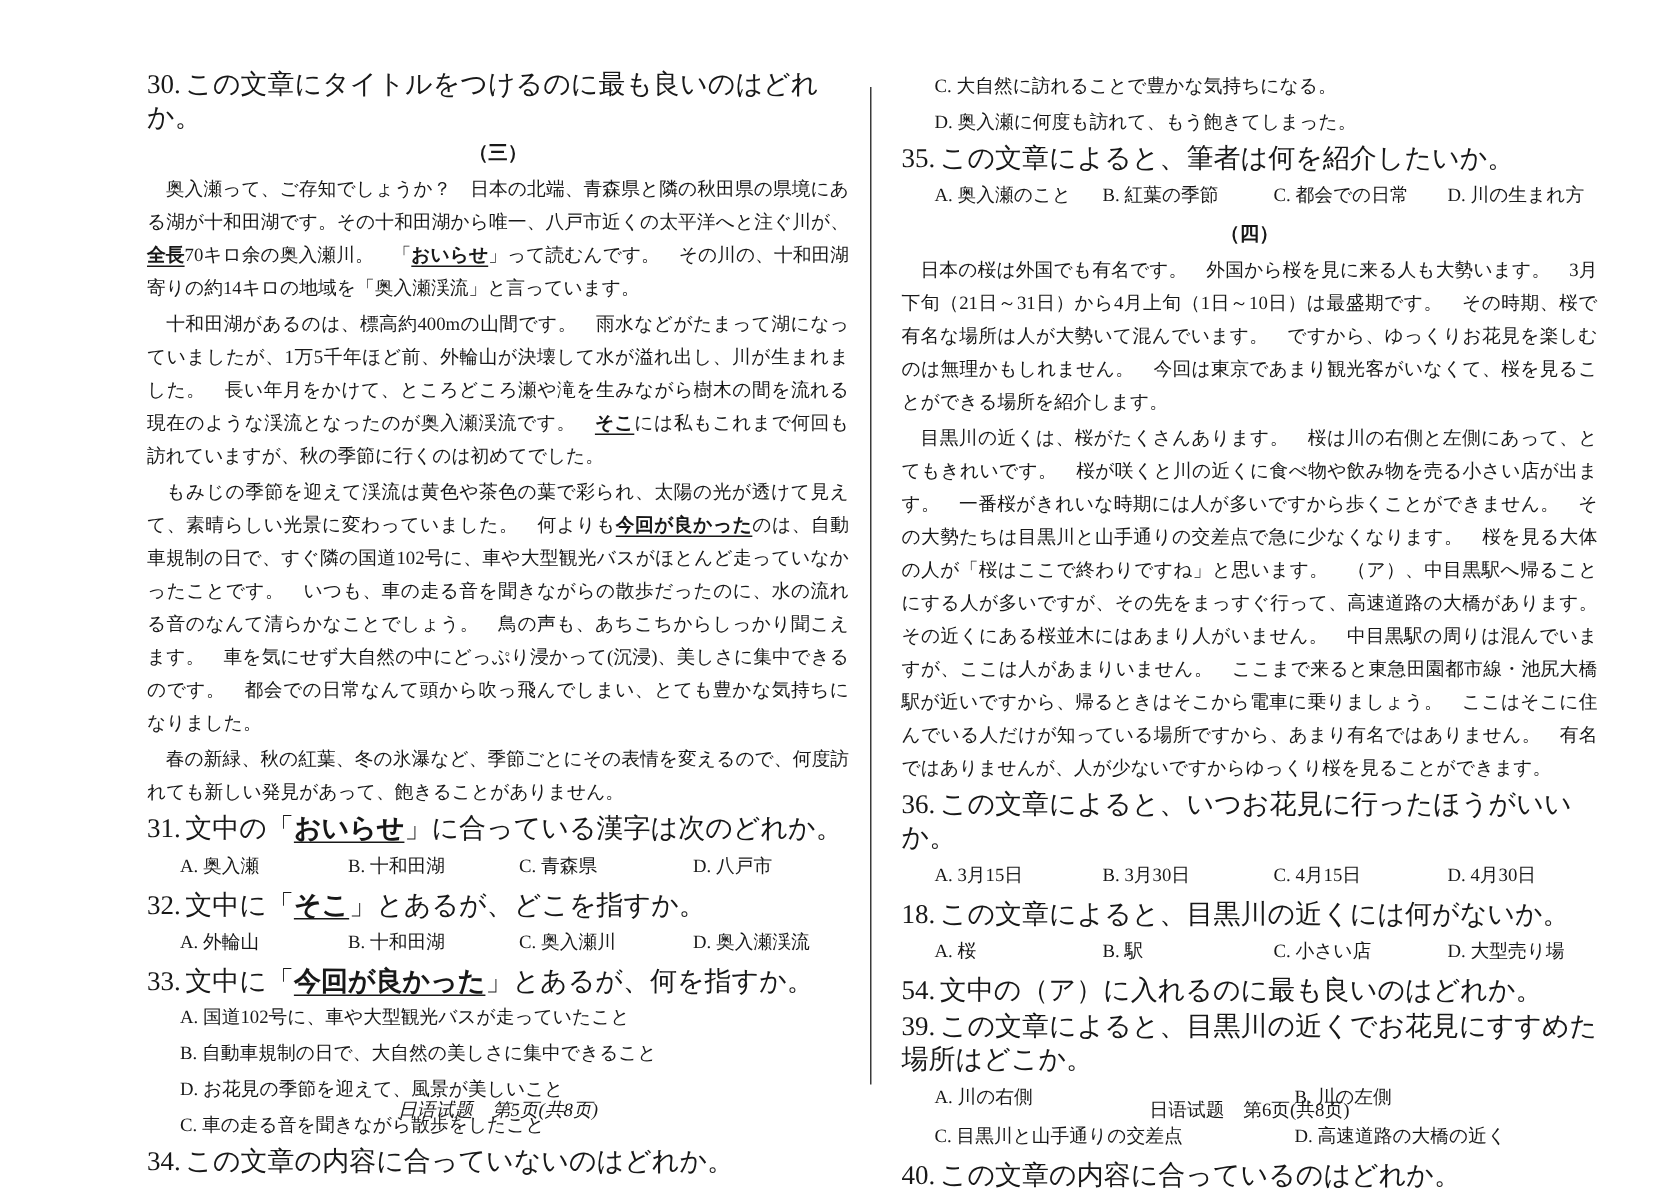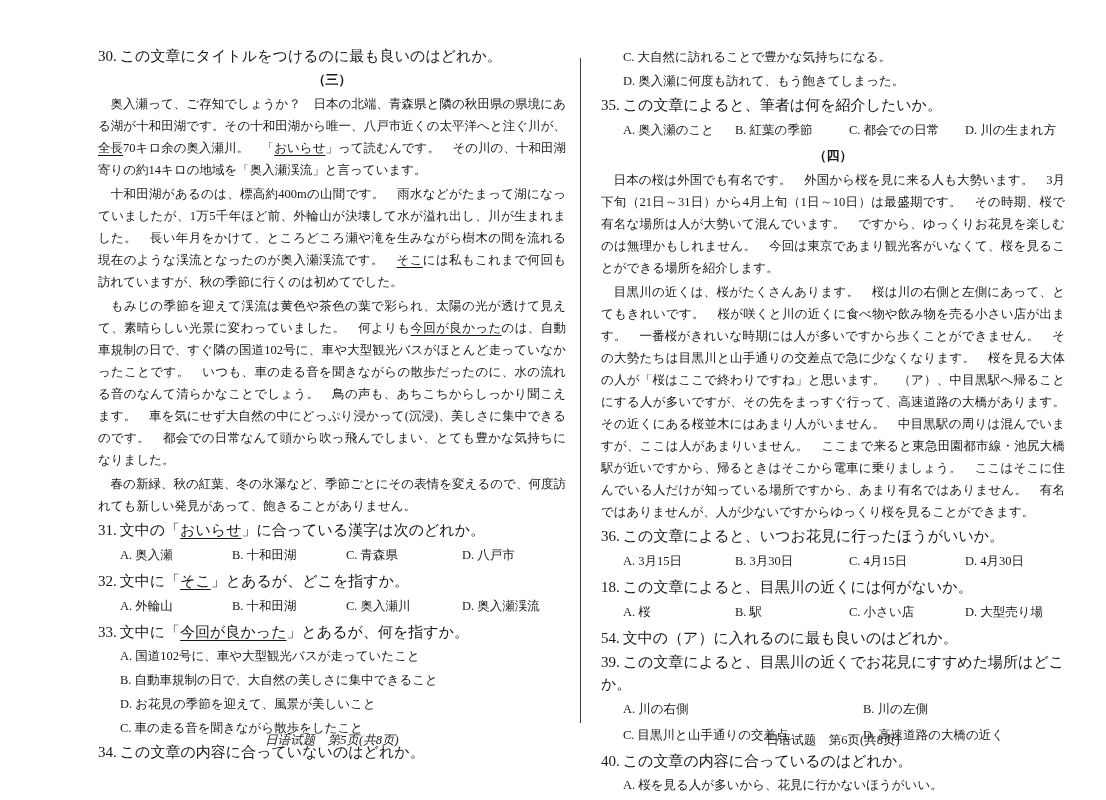--- a/index.html
+++ b/index.html
@@ -11,27 +11,27 @@
     position:relative;
     overflow:hidden;
   }
   .page{position:absolute;top:44px;}
   #page-left{left:98px;width:468px;}
   #page-right{left:601px;width:464px;}
   .divider{position:absolute;left:580px;top:58px;width:1px;height:665px;background:#3a3a3a;}
   .para{font-size:12.5px;line-height:22px;text-align:justify;margin:0 0 2px 0;}
   .section-head{font-size:13px;font-weight:bold;text-align:center;line-height:22px;margin:2px 0 2px 0;}
   .q{margin:0 0 2px 0;}
-  .qline{font-size:15px;line-height:22px;margin:1px 0;}
+  .qline{font-size:18px;line-height:22px;margin:1px 0;}
   .qnum{margin-right:3px;}
   .opts-cols4{display:grid;grid-template-columns:112px 114px 116px auto;padding-left:22px;}
   .opts-cols2{display:grid;grid-template-columns:240px auto;padding-left:22px;}
   .opts-stack{padding-left:22px;}
   .opt{font-size:12.5px;line-height:22px;margin:2px 0;white-space:nowrap;}
-  .u{text-decoration:underline;text-underline-offset:3px;}
+  .u{text-decoration:underline;text-underline-offset:3px;font-weight:bold;}
   .footer{position:absolute;top:732px;text-align:center;font-size:12.5px;}
   #footer-left{left:98px;width:468px;font-style:italic;}
   #footer-right{left:601px;width:464px;}
 </style>
 </head>
 <body>
 
 <div class="divider"></div>
 
 <div class="page" id="page-left">

